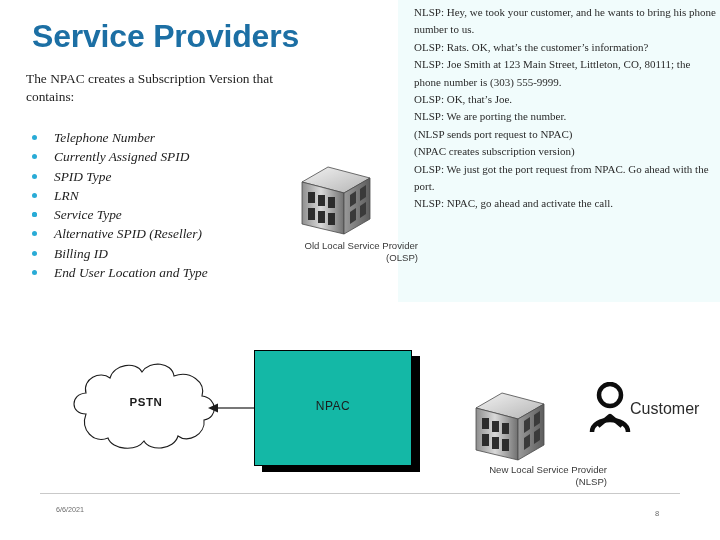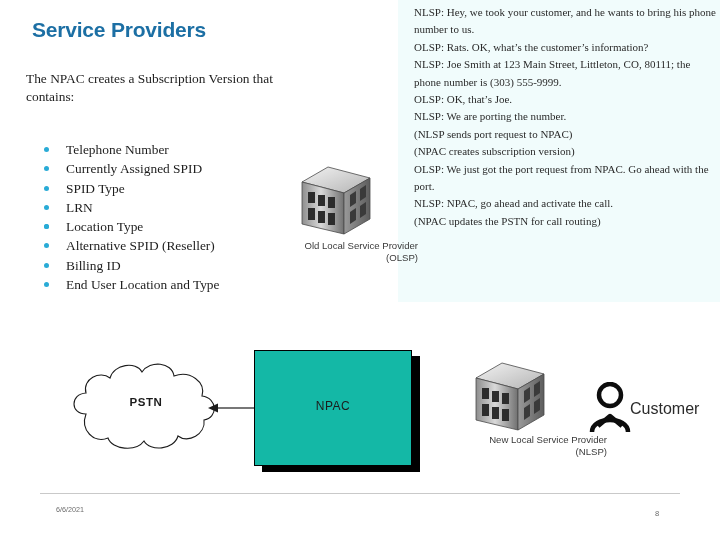--- a/index.html
+++ b/index.html
@@ -32,21 +32,21 @@
     line-height: 17.4px;
     color: #2b2b2b;
   }
   #dialogue-lines .dl { white-space: normal; }
 
   
   #page-title {
     position: absolute;
     left: 32px; top: 18px;
     font-family: "Liberation Sans", sans-serif;
-    font-size: 21px;
+    font-size: 32px;
     font-weight: bold;
     color: #1c6fa4;
     letter-spacing: -0.2px;
   }
 
   
   #intro-text {
     position: absolute;
     left: 26px; top: 70px;
     width: 250px;
@@ -54,21 +54,21 @@
     line-height: 18px;
     color: #1d1d1d;
   }
 
   
   #bullet-list {
     position: absolute;
     left: 26px; top: 128px;
     width: 255px;
     list-style: none;
-    margin: 12px; padding: 0;
+    margin: 0; padding: 0; font-style: italic;
   }
   #bullet-list li {
     position: relative;
     padding-left: 28px;
     font-size: 13.4px;
     line-height: 19.3px;
     color: #1d1d1d;
   }
   #bullet-list li .bullet-dot {
     position: absolute;
@@ -140,21 +140,21 @@
     letter-spacing: 0.5px;
   }
 
   #npac-to-pstn-arrow {
     position: absolute;
     left: 208px; top: 402px;
     width: 50px; height: 12px;
   }
 
   
-  #nlsp-group { left: 452px; top: 358px; width: 130px; height: 110px; }
+  #nlsp-group { left: 452px; top: 388px; width: 130px; height: 110px; }
   #nlsp-icon { position: absolute; left: 20px; top: 0px; }
   #nlsp-caption { top: 76px; width: 180px; }
 
   
   #customer-icon {
     position: absolute;
     left: 588px; top: 382px;
     width: 44px; height: 52px;
   }
   #customer-label {
@@ -197,21 +197,20 @@
     <div id="dialogue-lines">
       <div class="dl">NLSP: Hey, we took your customer, and he wants to bring his phone number to us.</div>
       <div class="dl">OLSP: Rats. OK, what’s the customer’s information?</div>
       <div class="dl">NLSP: Joe Smith at 123 Main Street, Littleton, CO, 80111; the phone number is (303) 555-9999.</div>
       <div class="dl">OLSP: OK, that’s Joe.</div>
       <div class="dl">NLSP: We are porting the number.</div>
       <div class="dl">(NLSP sends port request to NPAC)</div>
       <div class="dl">(NPAC creates subscription version)</div>
       <div class="dl">OLSP: We just got the port request from NPAC. Go ahead with the port.</div>
       <div class="dl">NLSP: NPAC, go ahead and activate the call.</div>
-      <div class="dl">(NPAC updates the PSTN for call routing)</div>
     </div>
   </div>
 
   <div id="page-title">Service Providers</div>
 
   <div id="intro-text">The NPAC creates a Subscription Version that contains:</div>
 
   <ul id="bullet-list">
     <li>
       <span class="bullet-dot"></span>
@@ -227,21 +226,21 @@
     </li>
     <li>
       <span class="bullet-dot"></span>
       <span class="bullet-text">LRN</span>
     </li>
     <li>
       <span class="bullet-dot"></span>
     </li>
     <li>
       <span class="bullet-dot"></span>
-      <span class="bullet-text">Location Type</span>
+      <span class="bullet-text">Service Type</span>
     </li>
     <li>
       <span class="bullet-dot"></span>
       <span class="bullet-text">Alternative SPID (Reseller)</span>
     </li>
     <li>
       <span class="bullet-dot"></span>
       <span class="bullet-text">Billing ID</span>
     </li>
     <li>

